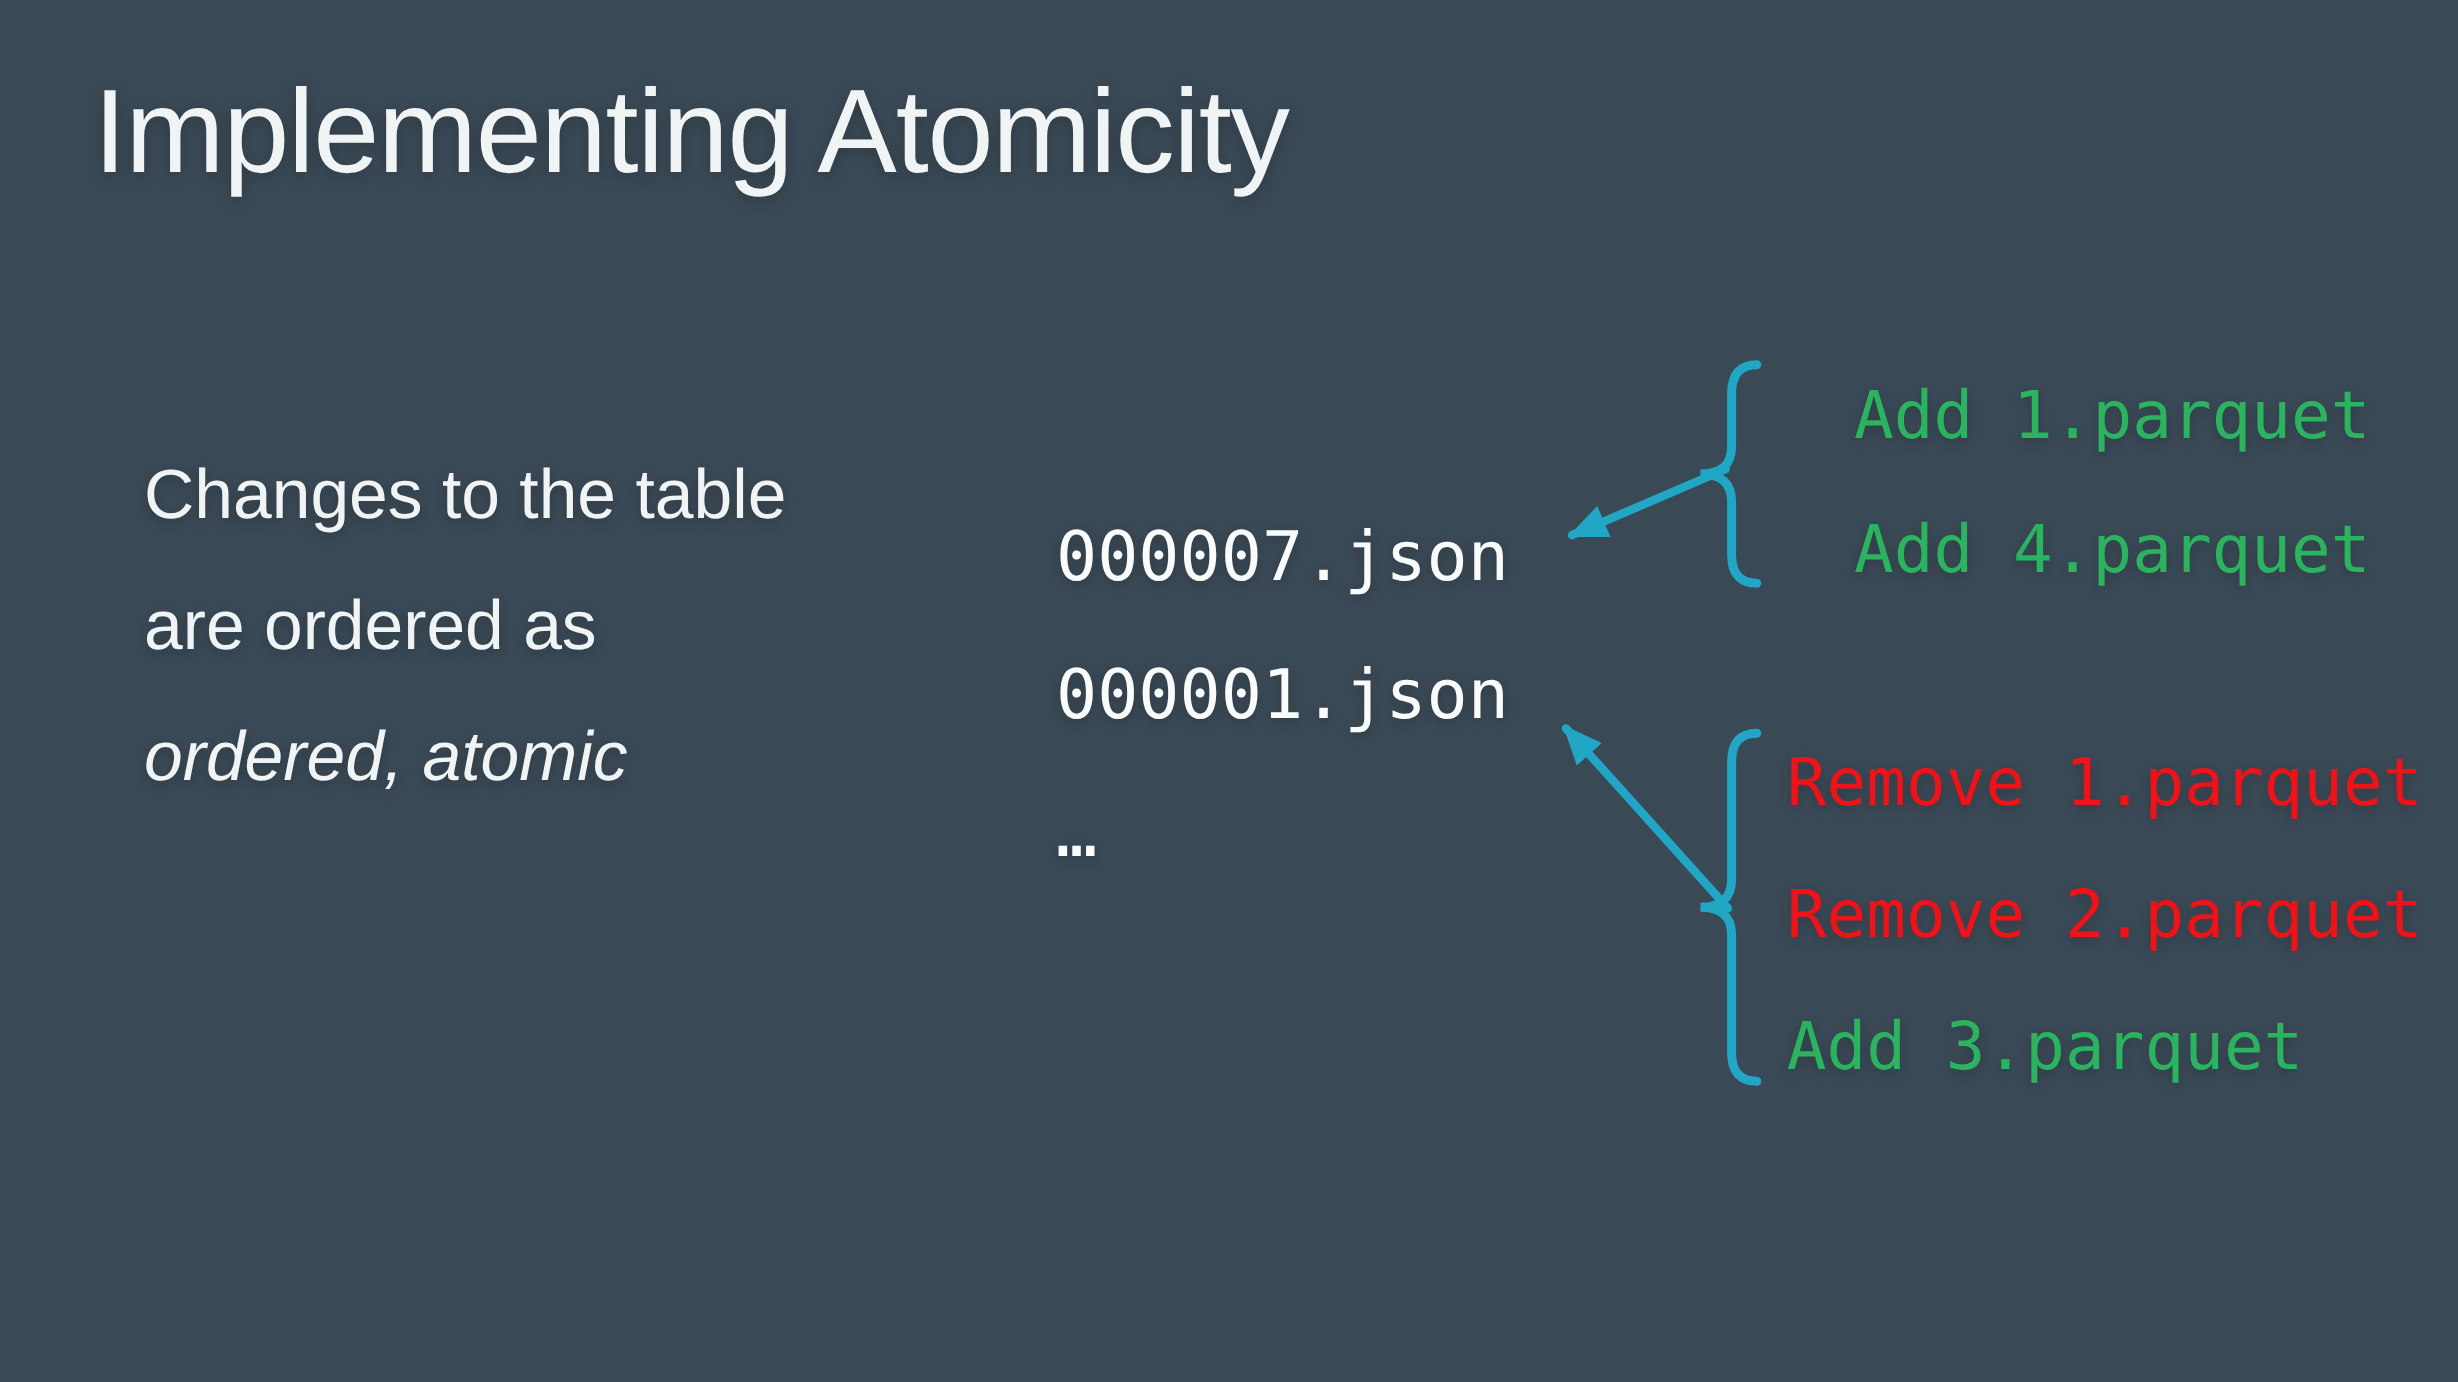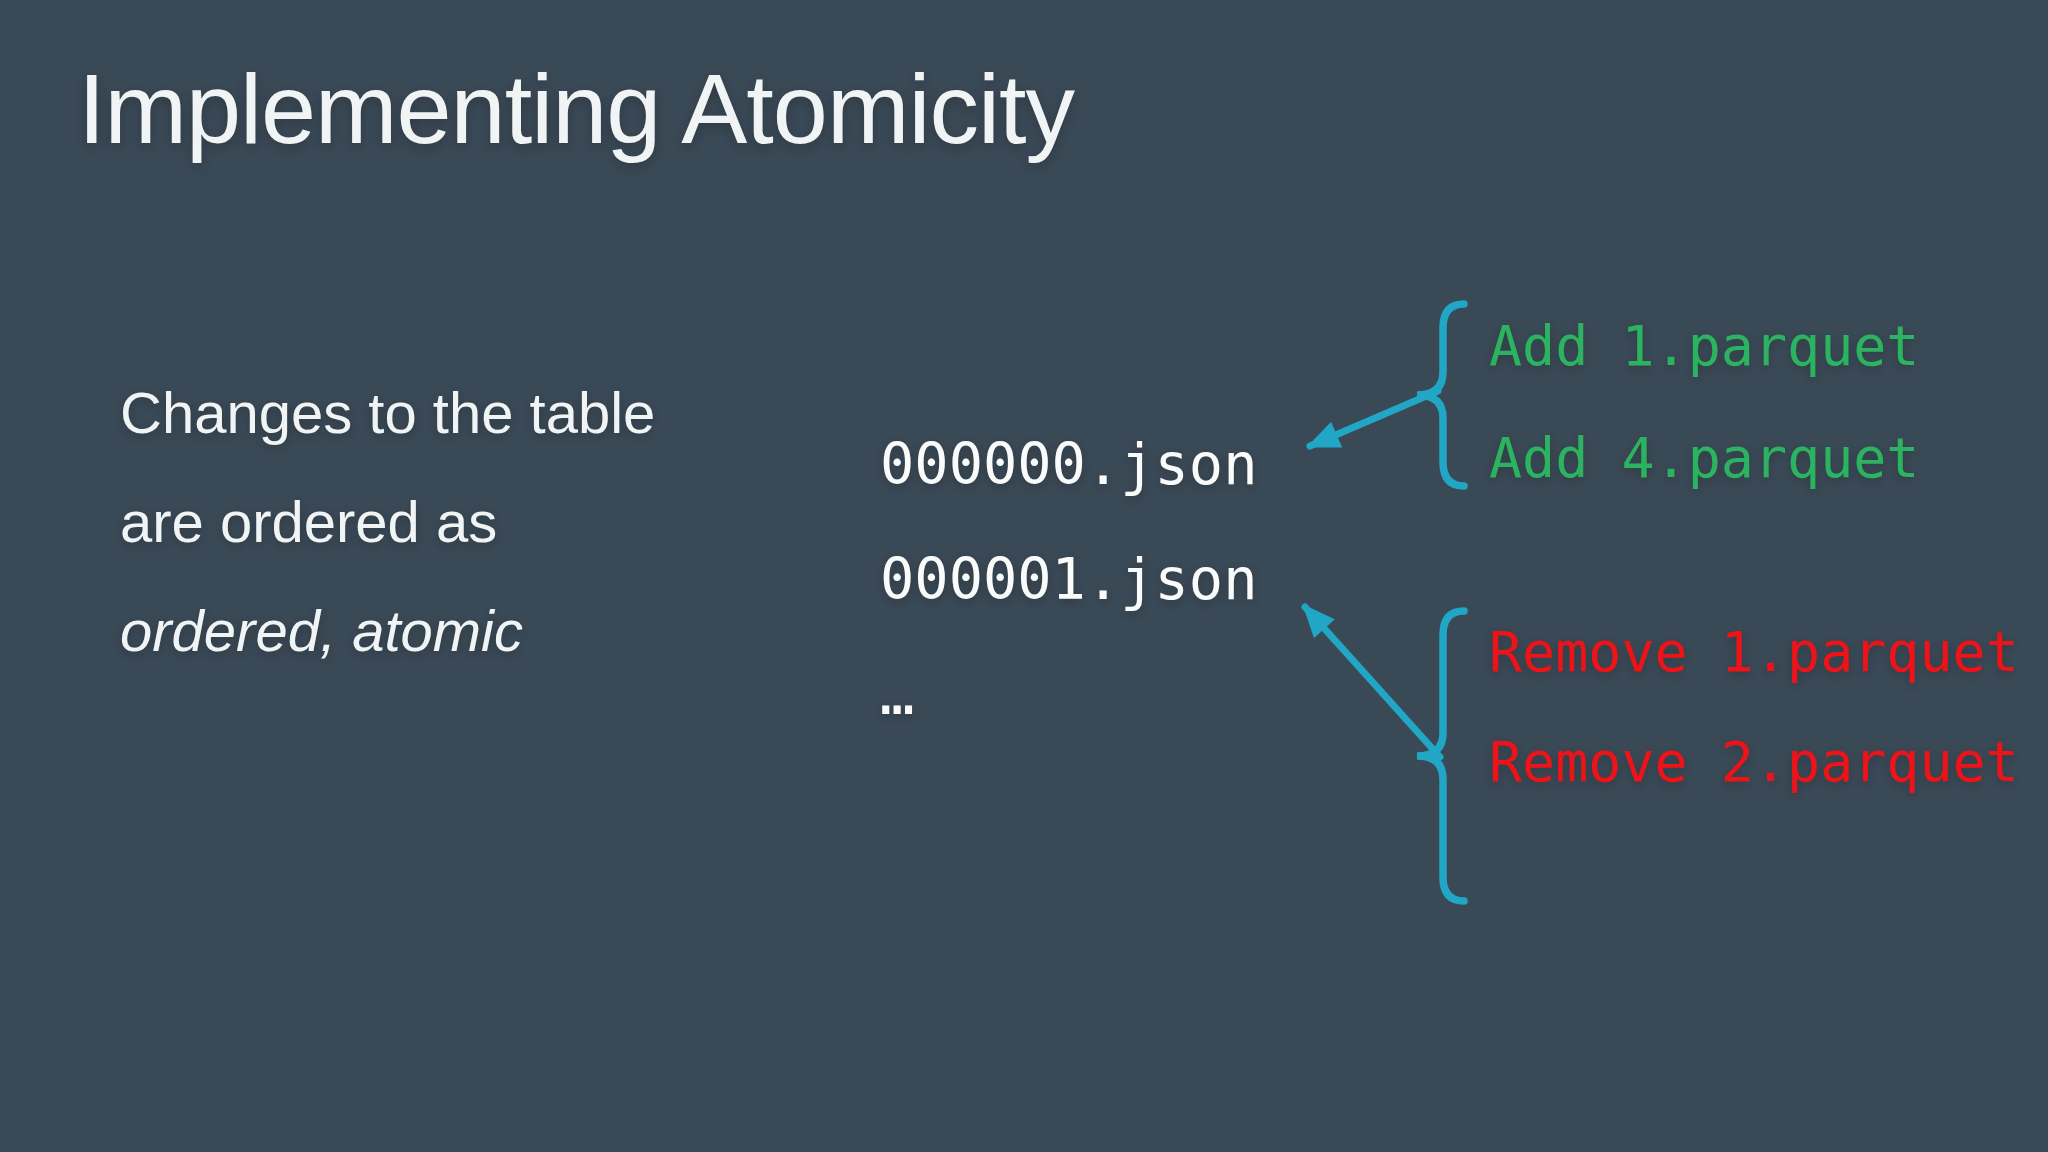--- a/index.html
+++ b/index.html
@@ -54,21 +54,21 @@
     color: var(--mono-white);
     text-shadow: 0 3px 10px rgba(0,0,0,0.22);
   }
   .file-list .file-line { display: block; white-space: nowrap; }
   .commit-entries {
     position: absolute;
     font-family: "DejaVu Sans Mono", monospace;
     font-size: 55px;
     text-shadow: 0 3px 10px rgba(0,0,0,0.20);
   }
-  .commit-entries.group-top  { left: 1489px; top: 290px; line-height: 112px; }
+  .commit-entries.group-top  { left: 1545px; top: 290px; line-height: 112px; }
   .commit-entries.group-bottom { left: 1489px; top: 597px; line-height: 110px; }
   .commit-entries .entry { display: block; white-space: nowrap; }
   .commit-entries .entry.add { color: var(--add-green); }
   .commit-entries .entry.remove { color: var(--remove-red); }
   .brace { position: absolute; }
   .brace.top { left: 1412px; top: 299px; }
   .brace.bottom { left: 1412px; top: 606px; }
   .arrow-overlay {
     position: absolute; left: 0; top: 0;
     width: 2048px; height: 1152px;
@@ -87,41 +87,42 @@
 
   <h1 class="slide-title">Implementing Atomicity</h1>
 
   <div class="intro">
     <span class="line">Changes to the table</span>
     <span class="line">are ordered as</span>
     <span class="line italic">ordered, atomic</span>
   </div>
 
   <div class="file-list">
-    <span class="file-line">000000.json</span>
+    <span class="file-line">000007.json</span>
     <span class="file-line">000001.json</span>
     <span class="file-line">…</span>
   </div>
 
   <svg class="brace top" width="58" height="192" viewBox="0 0 58 192">
     <path d="M52 5 Q31 5 31 29 L31 73 Q31 96 5 96 Q31 96 31 119 L31 163 Q31 187 52 187" fill="none" stroke="var(--accent-teal)" stroke-width="7.5" stroke-linecap="round"></path>
   </svg>
 
   <svg class="brace bottom" width="58" height="300" viewBox="0 0 58 300">
     <path d="M52 5 Q31 5 31 29 L31 127 Q31 150 5 150 Q31 150 31 173 L31 271 Q31 295 52 295" fill="none" stroke="var(--accent-teal)" stroke-width="7.5" stroke-linecap="round"></path>
   </svg>
 
   <div class="commit-entries group-top">
     <span class="entry add">Add 1.parquet</span>
     <span class="entry add">Add 4.parquet</span>
   </div>
 
   <div class="commit-entries group-bottom">
     <span class="entry remove">Remove 1.parquet</span>
     <span class="entry remove">Remove 2.parquet</span>
+    <span class="entry add">Add 3.parquet</span>
   </div>
 
   <svg class="arrow-overlay" width="2048" height="1152" viewBox="0 0 2048 1152">
     <defs>
       <marker id="ah" markerUnits="userSpaceOnUse" markerWidth="36" markerHeight="30" refX="30" refY="15" orient="auto">
         <path d="M1 1 L34 15 L1 29 Z" fill="var(--accent-teal)"></path>
       </marker>
     </defs>
     <path d="M1438 391 L1310 446" fill="none" stroke="var(--accent-teal)" stroke-width="7" stroke-linecap="round" marker-end="url(#ah)"></path>
     <path d="M1440 757 L1305 607" fill="none" stroke="var(--accent-teal)" stroke-width="7" stroke-linecap="round" marker-end="url(#ah)"></path>

